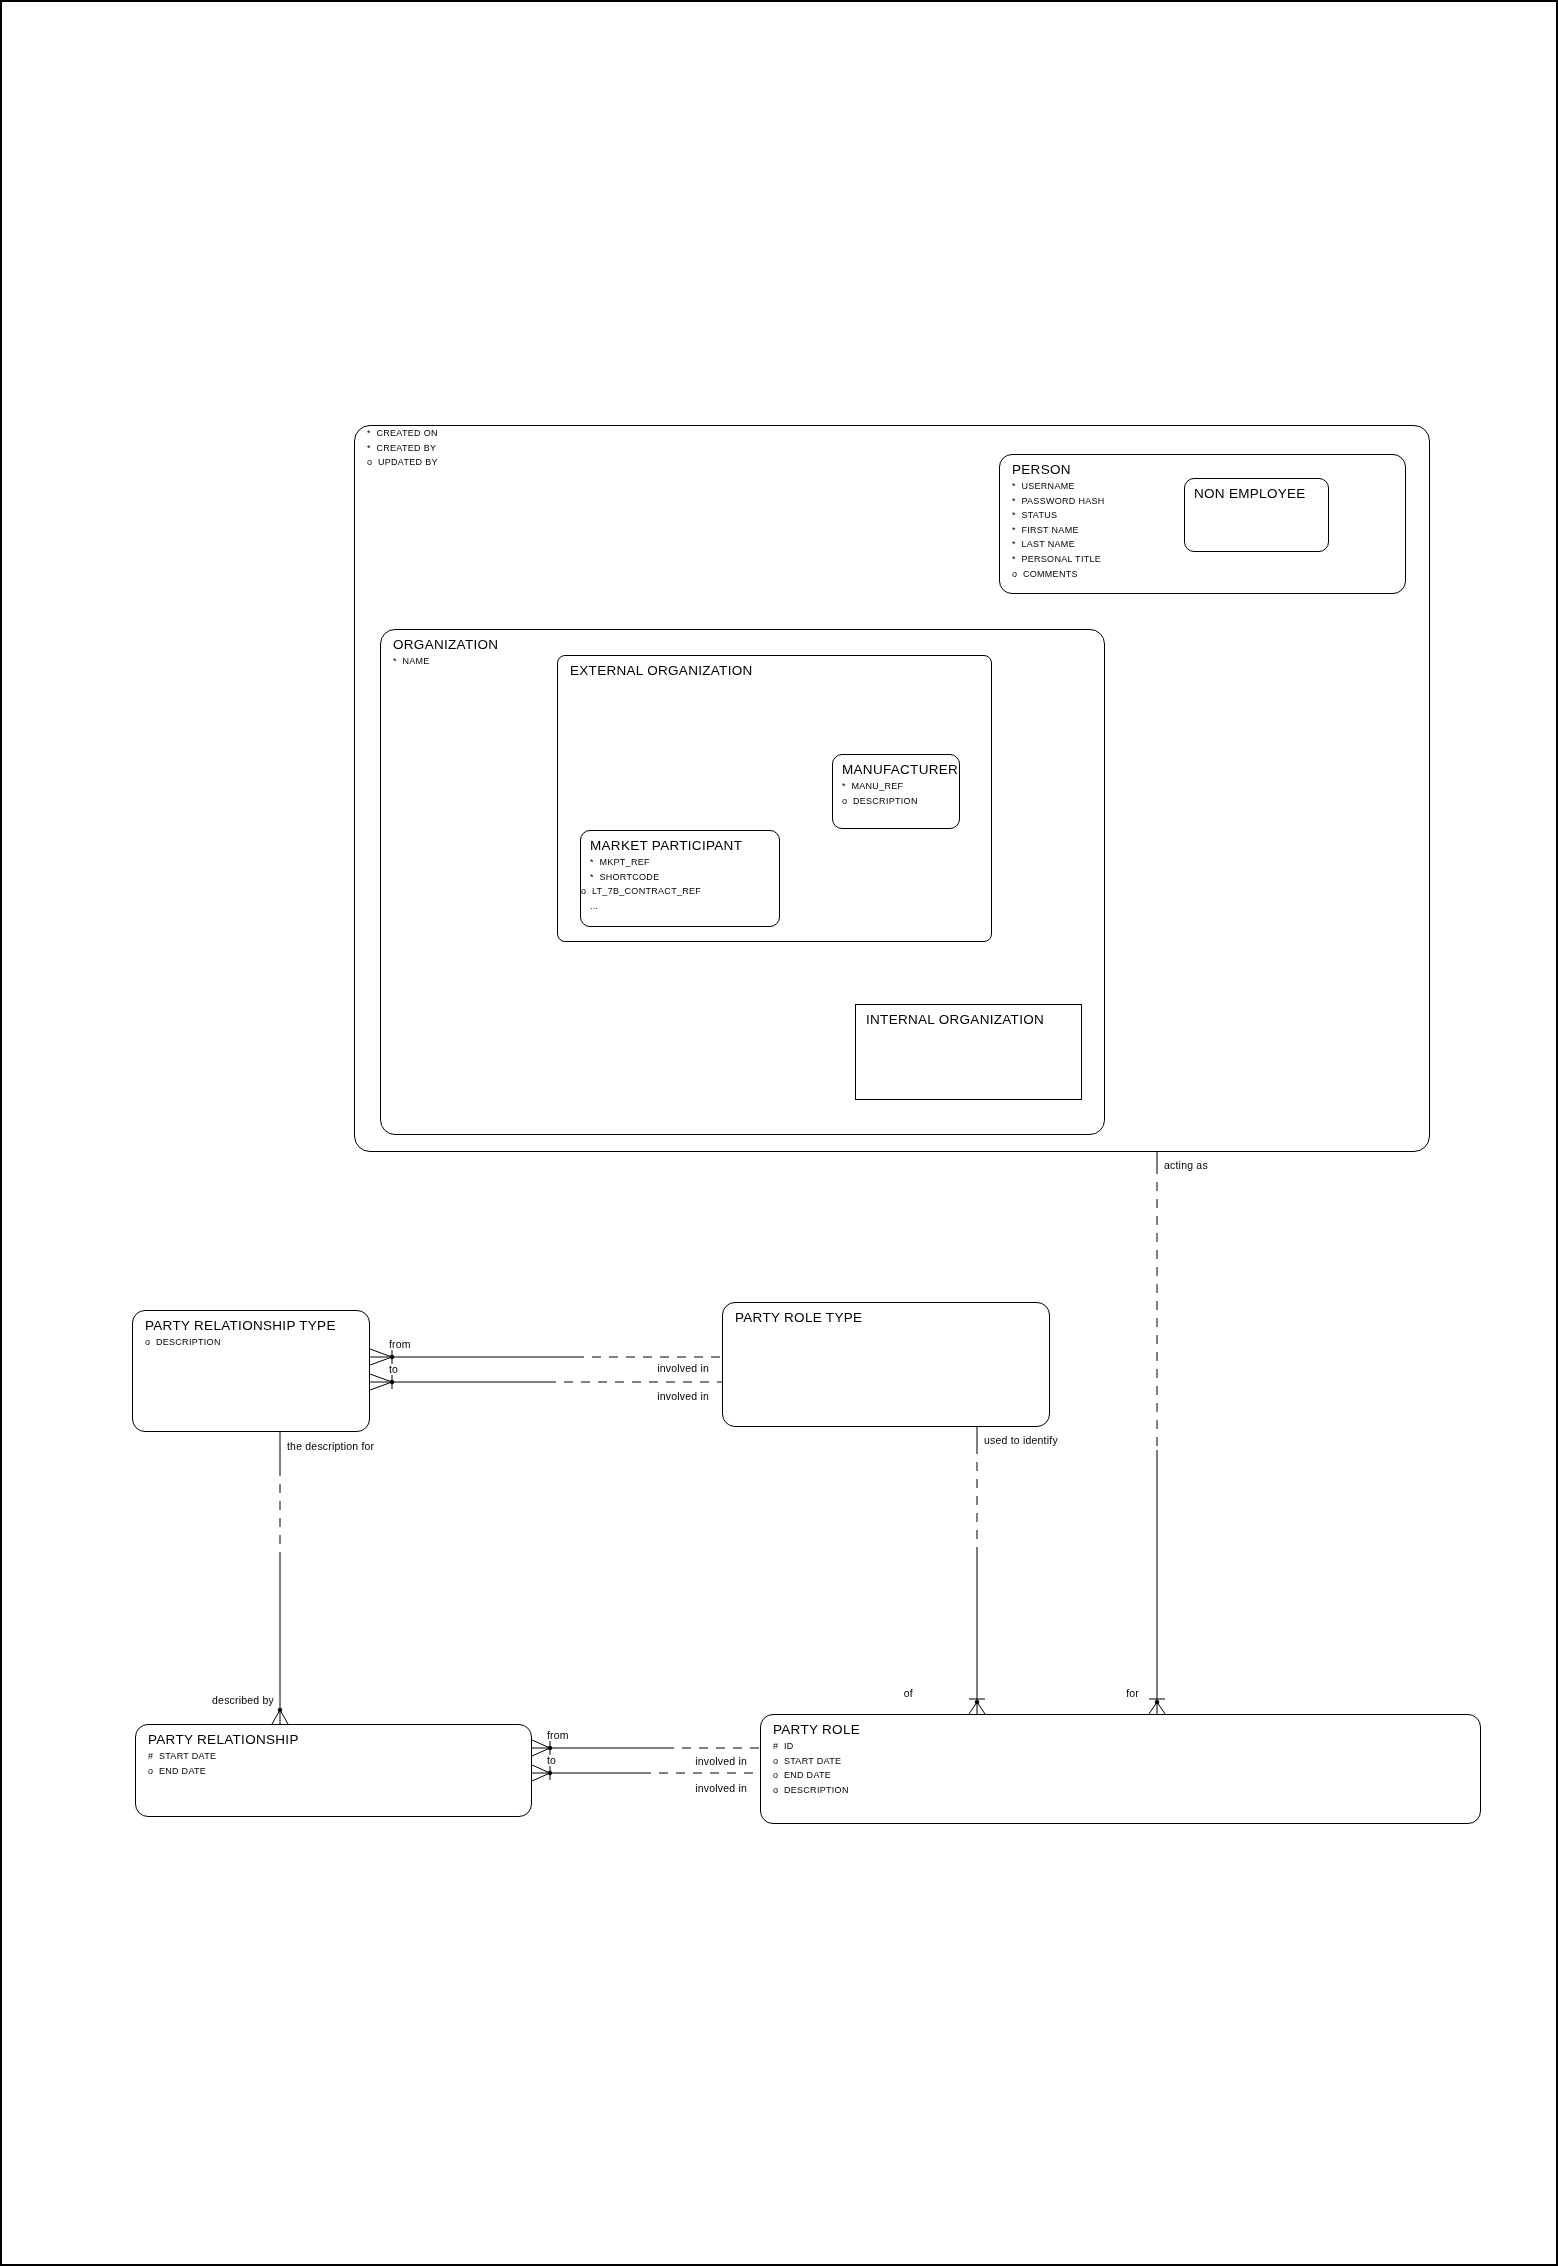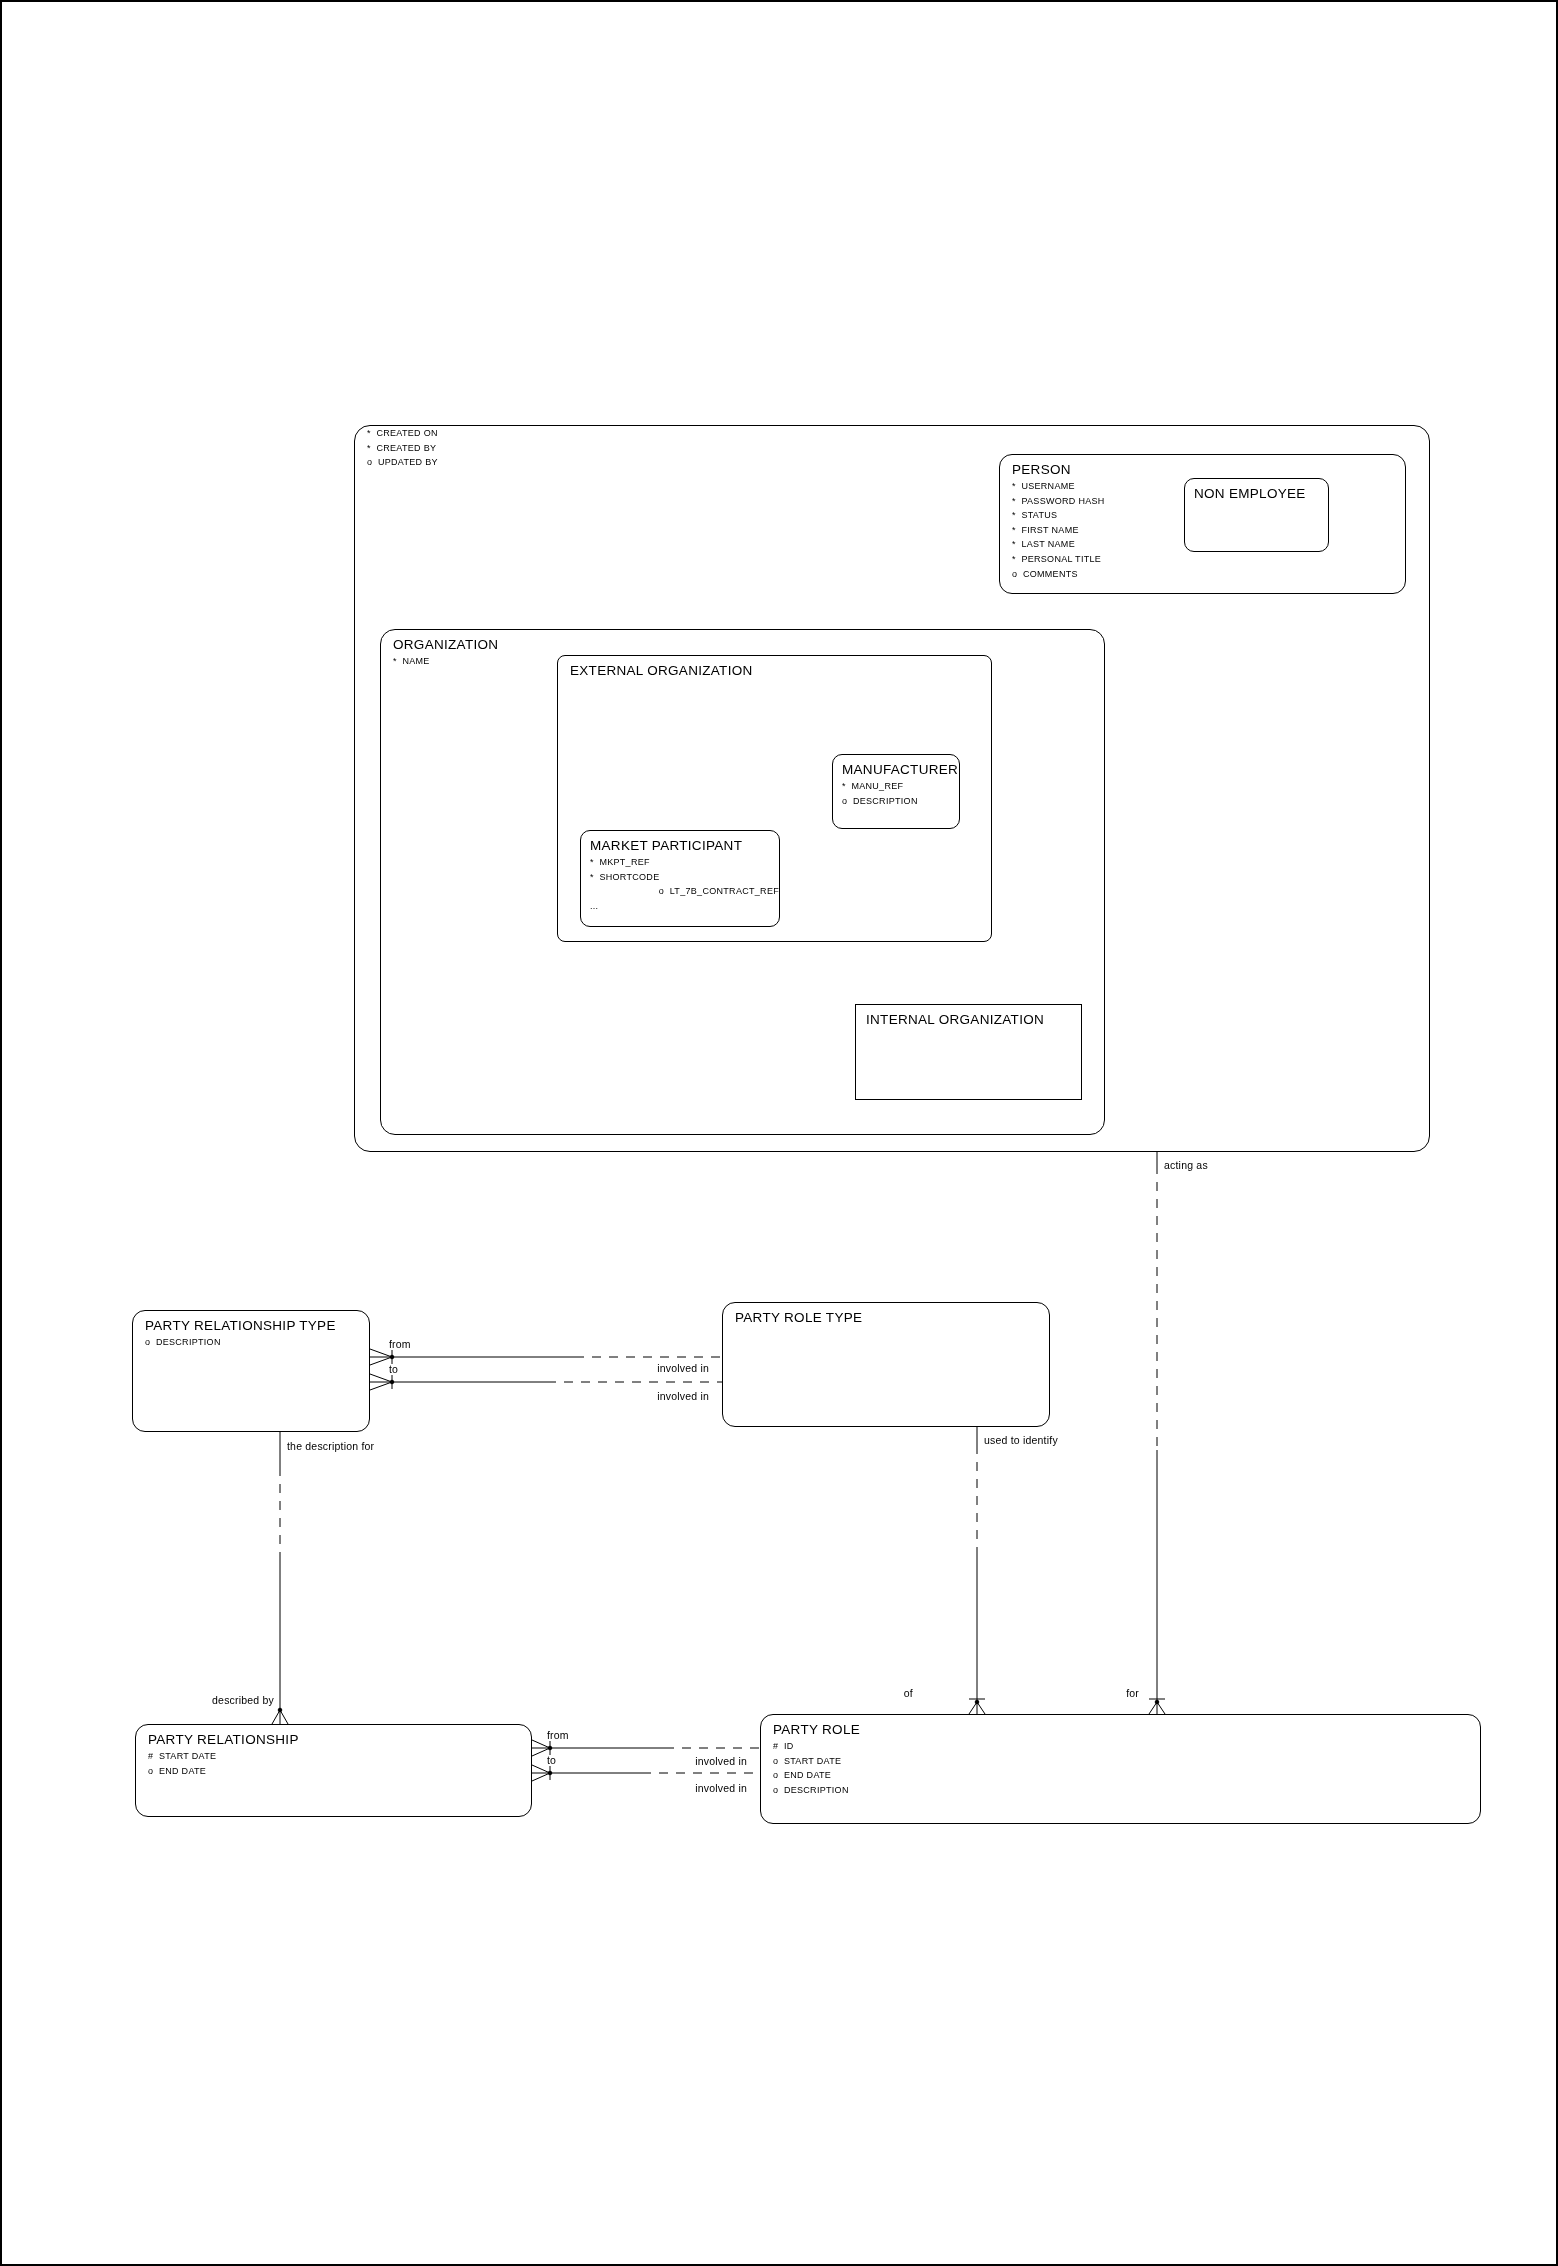--- a/index.html
+++ b/index.html
@@ -83,21 +83,21 @@
   <div class="entity" style="left:830px;top:752px;width:128px;height:75px;border-radius:10px;">
     <div class="entity-title" style="margin-left:9px;">MANUFACTURER</div>
     <div class="attr" style="margin-left:9px;">*  MANU_REF</div>
     <div class="attr" style="margin-left:9px;">o  DESCRIPTION</div>
   </div>
 
   <div class="entity" style="left:578px;top:828px;width:200px;height:97px;border-radius:10px;">
     <div class="entity-title" style="margin-left:9px;">MARKET PARTICIPANT</div>
     <div class="attr" style="margin-left:9px;">*  MKPT_REF</div>
     <div class="attr" style="margin-left:9px;">*  SHORTCODE</div>
-    <div class="attr" style="margin-left:0;text-align:right;">o  LT_7B_CONTRACT_REF</div>
+    <div class="attr" style="margin-left:0;">o  LT_7B_CONTRACT_REF</div>
     <div class="attr" style="margin-left:9px;">...</div>
   </div>
 
   <div class="entity" style="left:853px;top:1002px;width:227px;height:96px;border-radius:0;">
     <div class="entity-title" style="margin-left:10px;">INTERNAL ORGANIZATION</div>
   </div>
 
   <div class="entity" style="left:130px;top:1308px;width:238px;height:122px;">
     <div class="entity-title">PARTY RELATIONSHIP TYPE</div>
     <div class="attr">o  DESCRIPTION</div>

